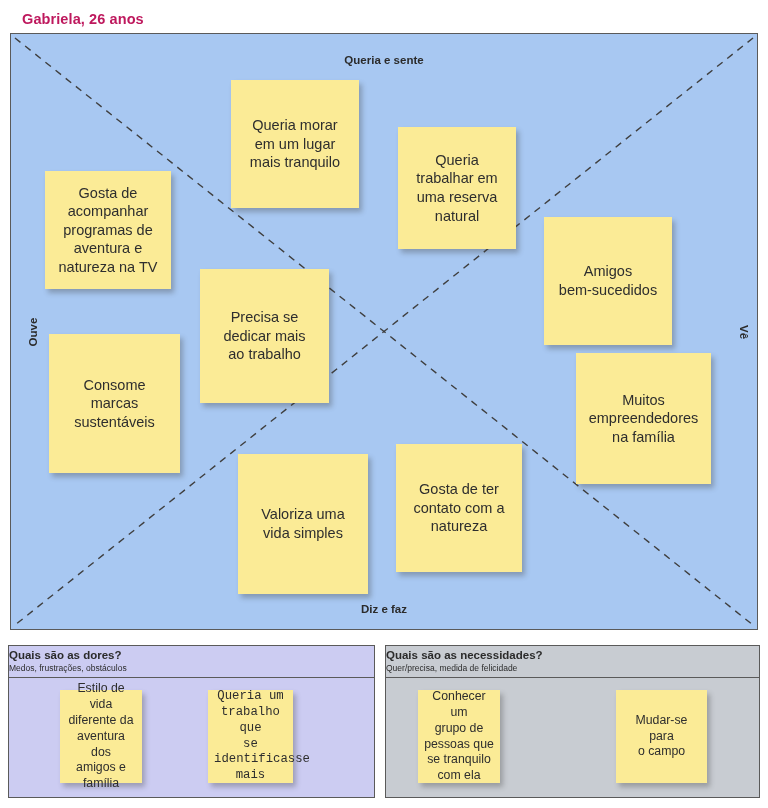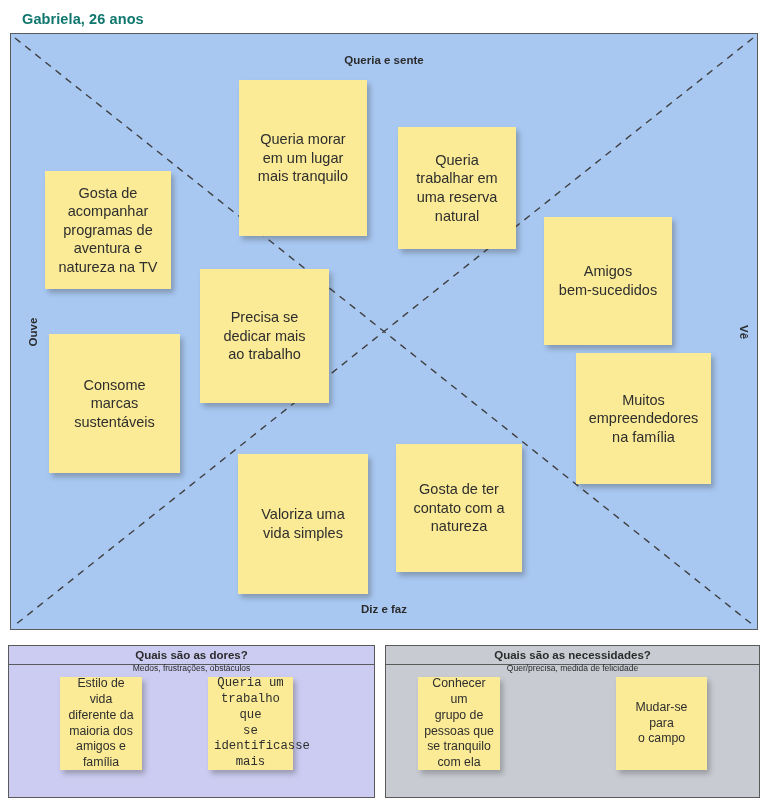--- a/index.html
+++ b/index.html
@@ -15,21 +15,21 @@
     color: #333333;
     overflow: hidden;
   }
 
   #page-title {
     position: absolute;
     left: 22px;
     top: 11px;
     font-size: 14.5px;
     font-weight: bold;
-    color: #0f766e;
+    color: #be185d;
     letter-spacing: 0.1px;
     text-align: right;
   }
 
   
   #empathy-canvas {
     position: absolute;
     left: 10px;
     top: 33px;
     width: 748px;
@@ -117,24 +117,24 @@
   }
   #needs-panel {
     left: 385px;
     top: 645px;
     width: 375px;
     height: 153px;
     background: #c8ccd2;
   }
   .panel-header {
     position: relative;
-    height: 19px;
+    height: 32px;
     border-bottom: 1.5px solid #5a5a5a;
     box-sizing: border-box;
-    text-align: center;
+    text-align: left;
     padding-top: 3px;
   }
   .panel-title {
     font-size: 11.5px;
     font-weight: bold;
     color: #2b2b2b;
     line-height: 1.15;
   }
   .panel-subtitle {
     font-size: 8.5px;
@@ -157,21 +157,21 @@
   <svg class="diagonal-svg" viewBox="0 0 748 597" preserveAspectRatio="none">
     <line x1="4" y1="4" x2="744" y2="593" stroke="#3f3f3f" stroke-width="1.4" stroke-dasharray="7,6"></line>
     <line x1="744" y1="4" x2="4" y2="593" stroke="#3f3f3f" stroke-width="1.4" stroke-dasharray="7,6"></line>
   </svg>
 
   <div class="quadrant-label" id="label-pensa">Queria e sente</div>
   <div class="quadrant-label" id="label-diz">Diz e faz</div>
   <div class="quadrant-label" id="label-ouve">Ouve</div>
   <div class="quadrant-label" id="label-ve">Vê</div>
 
-  <div class="note" style="left:228px; top:46px; width:128px; height:156px;">
+  <div class="note" style="left:220px; top:46px; width:128px; height:128px;">
     <div class="note-text">Queria morar
 em um lugar
 mais tranquilo</div>
   </div>
 
   <div class="note" style="left:387px; top:56px; width:118px; height:122px;margin-top:37px;">
     <div class="note-text">Queria
 trabalhar em
 uma reserva
 natural</div>
@@ -223,21 +223,21 @@
 
 <div class="bottom-panel" id="pains-panel">
   <div class="panel-header">
     <div class="panel-title">Quais são as dores?</div>
     <div class="panel-subtitle">Medos, frustrações, obstáculos</div>
   </div>
   <div class="panel-body">
     <div class="note small" style="left:51px; top:12px; width:82px; height:93px;">
       <div class="note-text">Estilo de vida
 diferente da
-maioria dos
+aventura dos
 amigos e
 família</div>
     </div>
     <div class="note small" style="left:199px; top:12px; width:85px; height:93px;font-family:Liberation Mono, monospace;">
       <div class="note-text">Queria um
 trabalho que
 se
 identificasse
 mais</div>
     </div>

